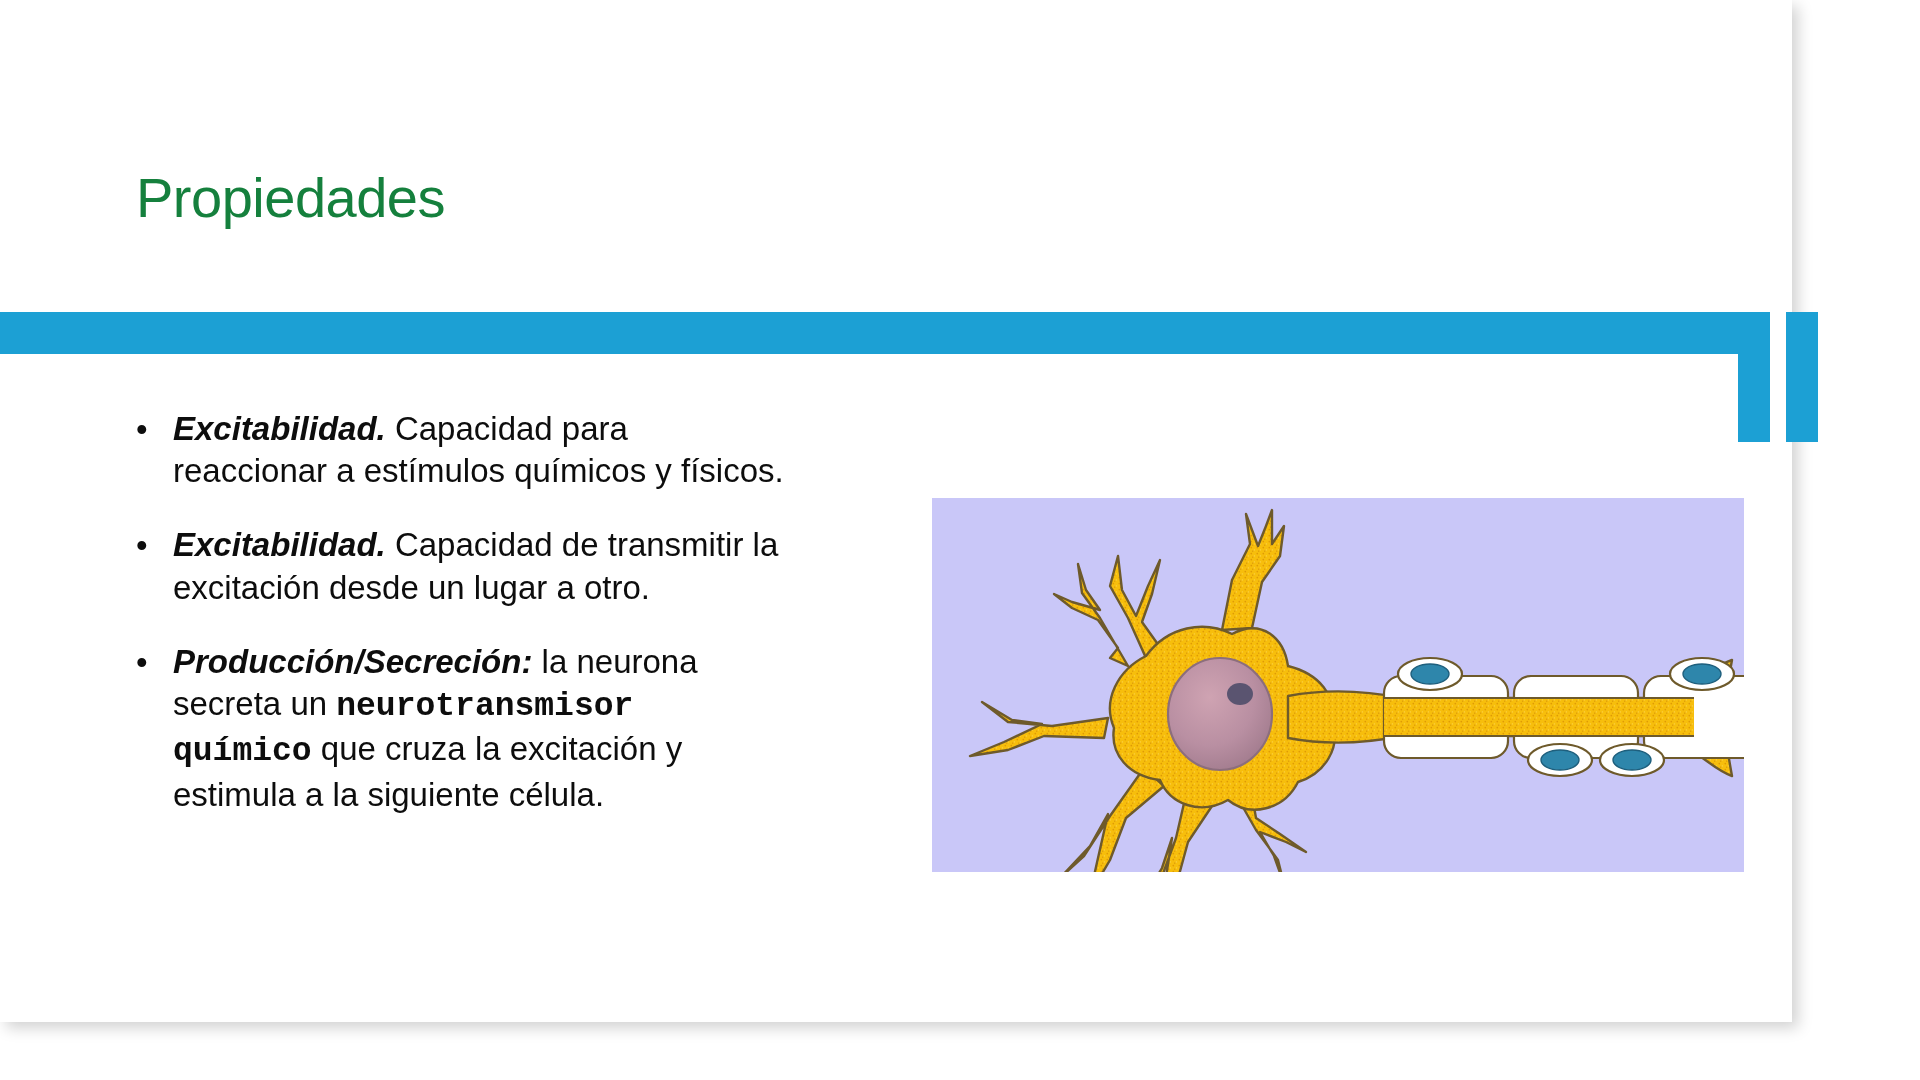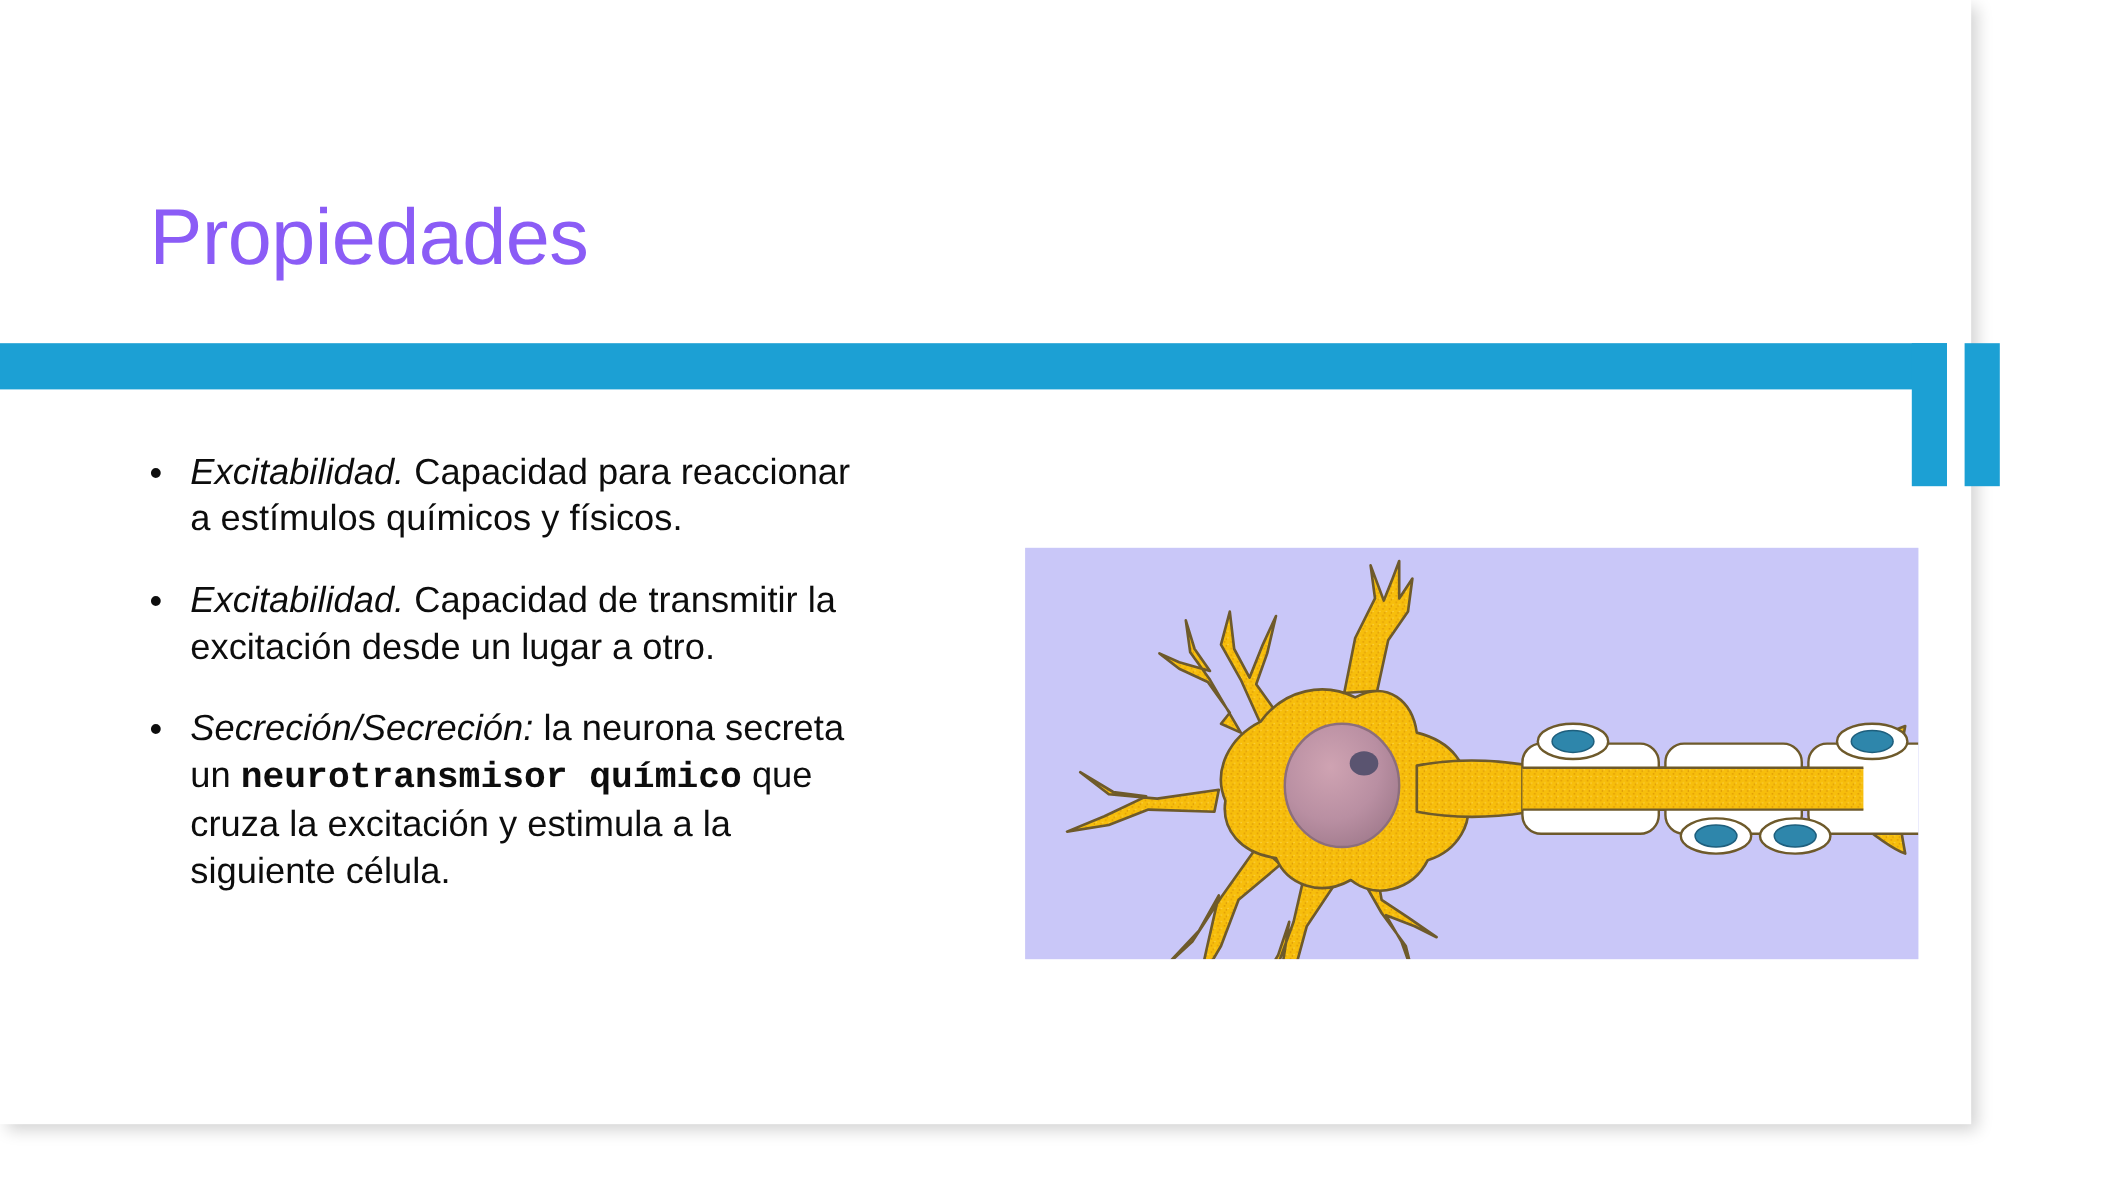--- a/index.html
+++ b/index.html
@@ -25,24 +25,24 @@
     box-shadow: 6px 6px 14px rgba(0,0,0,0.18);
     overflow: visible;
   }
 
   
   .title {
     position: absolute;
     left: 136px;
     top: 132px;
     width: 1400px;
-    font-size: 72px;
+    font-size: 56px;
     line-height: 1.0;
     font-weight: 400;
-    color: #8b5cf6;
+    color: #15803d;
     letter-spacing: -0.5px;
     white-space: nowrap;
   }
 
   
   .rule-bar {
     position: absolute;
     left: 0;
     top: 312px;
     width: 1770px;
@@ -83,21 +83,21 @@
   }
   .bullet:last-child { margin-bottom: 0; }
   .bullet .dot {
     position: absolute;
     left: 8px;
     top: 0.02em;
     font-size: 33px;
     line-height: 1.28;
     color: #0d0d0d;
   }
-  .bi { font-weight: normal; font-style: italic; text-align: right; }
+  .bi { font-weight: bold; font-style: italic; text-align: right; }
   .bb { font-weight: bold; font-style: normal; font-family: Liberation Mono, monospace; }
 
   
   .picture {
     position: absolute;
     left: 932px;
     top: 498px;
     width: 812px;
     height: 374px;
     background: #C9C7F8;
@@ -123,21 +123,21 @@
       <span class="bi">Excitabilidad.</span><span> Capacidad para reaccionar a  estímulos químicos y físicos.</span>
     </div>
 
     <div class="bullet">
       <span class="dot">•</span>
       <span class="bi">Excitabilidad.</span><span> Capacidad de transmitir la excitación desde un lugar a otro.</span>
     </div>
 
     <div class="bullet">
       <span class="dot">•</span>
-      <span class="bi">Secreción/Secreción:</span><span> la neurona secreta un </span><span class="bb">neurotransmisor químico</span><span> que cruza la excitación y estimula a la siguiente célula.</span>
+      <span class="bi">Producción/Secreción:</span><span> la neurona secreta un </span><span class="bb">neurotransmisor químico</span><span> que cruza la excitación y estimula a la siguiente célula.</span>
     </div>
 
   </div>
 
   <div class="picture">
     <svg width="812" height="374" viewBox="0 0 812 374">
       <defs>
         <pattern id="cyto" width="6" height="6" patternUnits="userSpaceOnUse">
           <rect width="6" height="6" fill="#F7BE0C"></rect>
           <circle cx="1.3" cy="1.6" r="0.85" fill="#E09A04"></circle>

